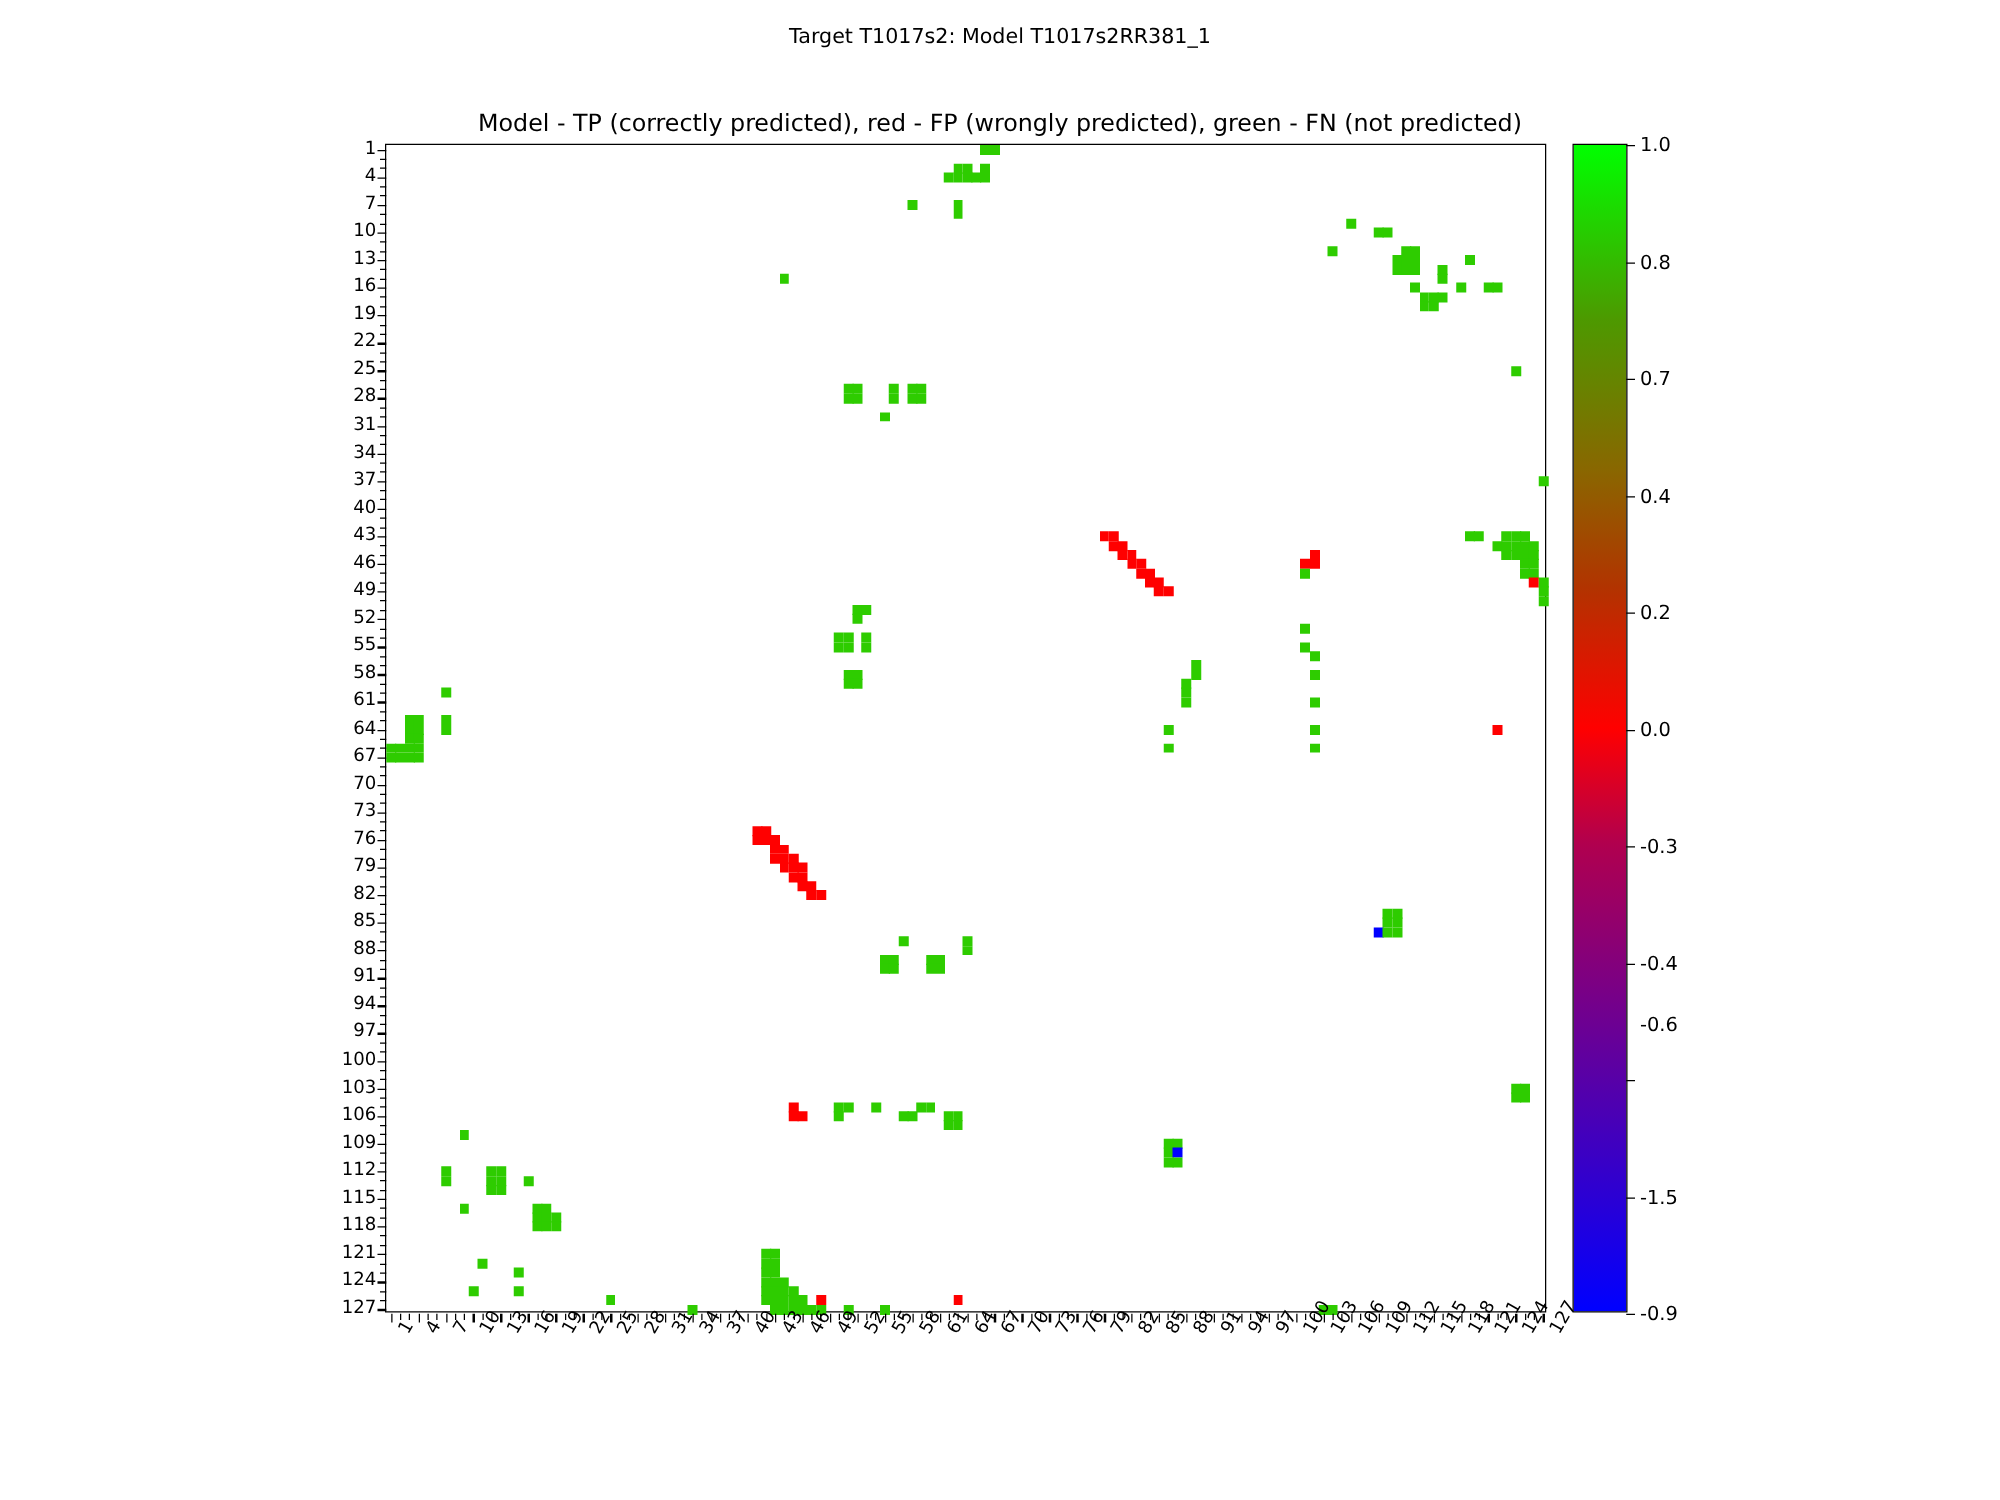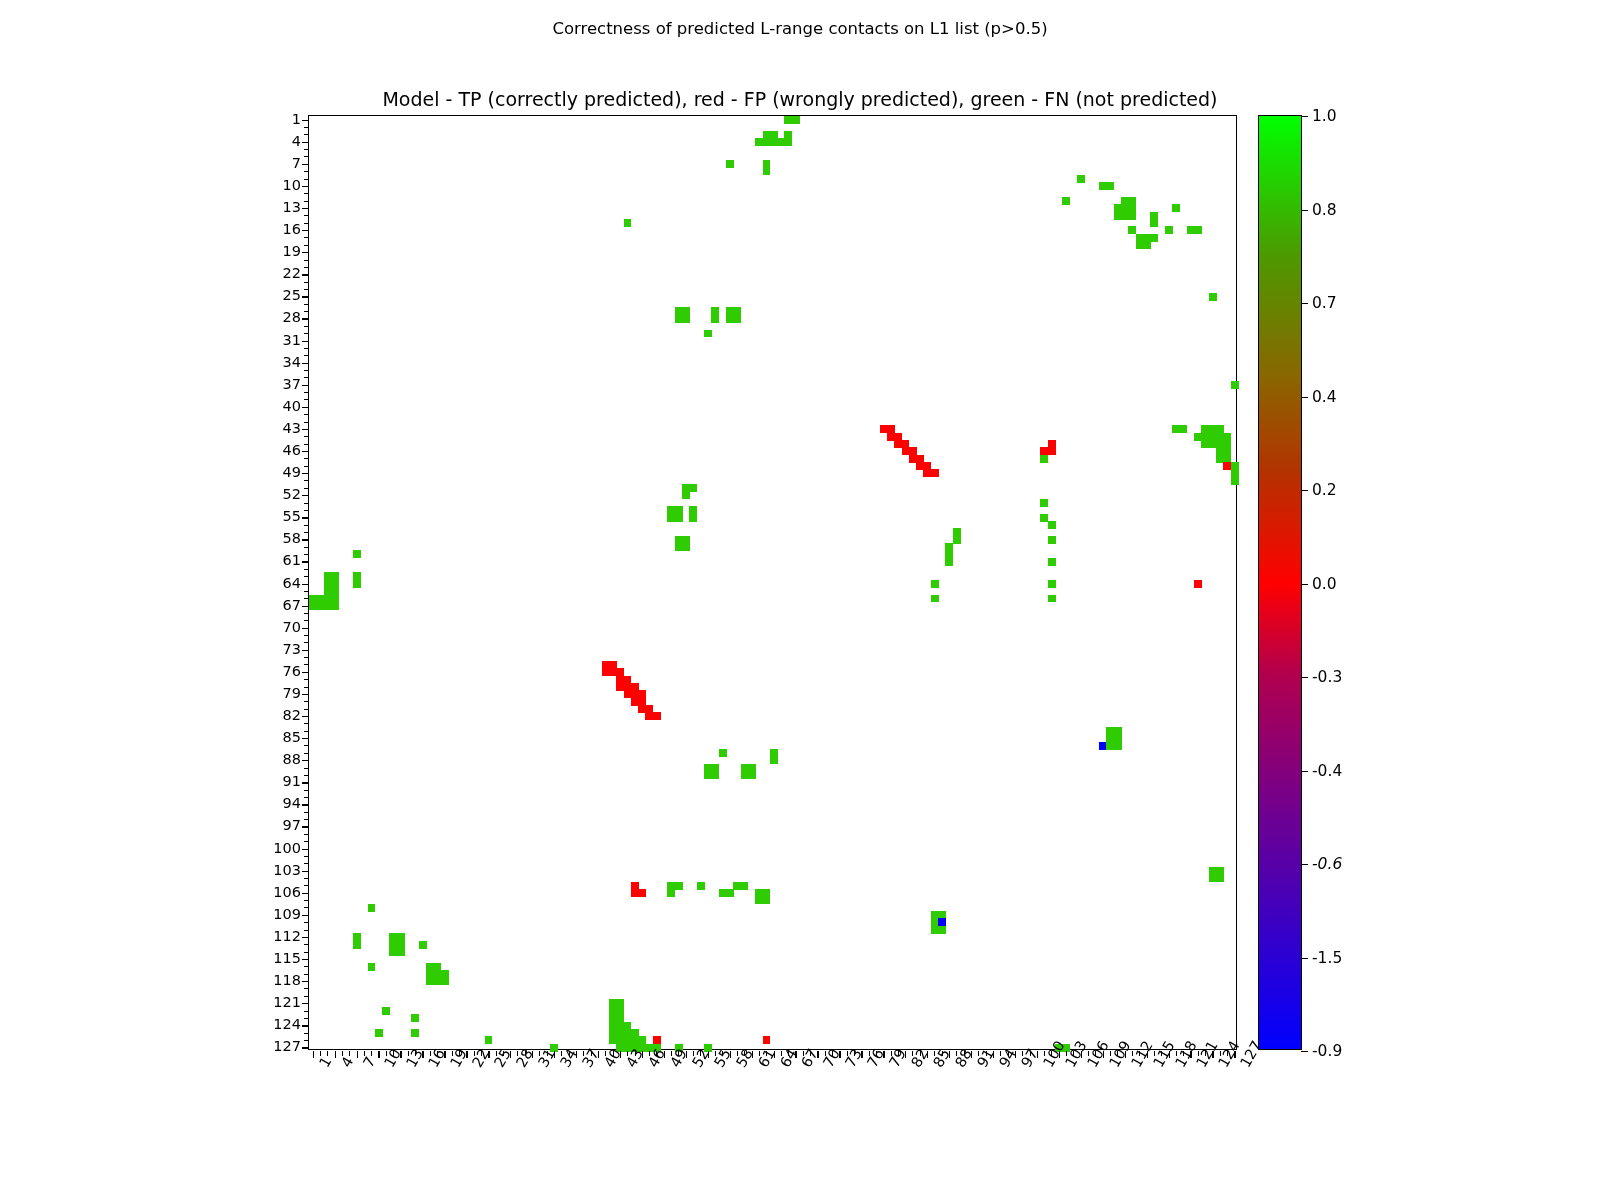--- a/index.html
+++ b/index.html
@@ -58,21 +58,21 @@
   }
   .cbtick{ position:absolute; left:100%; width:7px; height:1.3px; background:#000; }
   .cblabel{ position:absolute; left:calc(100% + 11px); font-size:15.5px;
             color:#000; white-space:nowrap; transform:translateY(-50%); }
   #cbar-layer{ position:absolute; left:0; top:0; width:100%; height:100%; }
 </style>
 </head>
 <body>
 
 <div id="title-block">
-  <div id="title-line2">Correctness of predicted L-range contacts on L1 list (p&gt;0.5)</div>
+  <div id="title-line1">Target T1017s2: Model T1017s2RR381_1</div>
 </div>
 <div id="subtitle">Model - TP (correctly predicted), red - FP (wrongly predicted), green - FN (not predicted)</div>
 
 <div id="plot-frame">
   <div id="cells">
       <div class="cell" style="left: 475.472px; top: 0px; width: 7.91496px; height: 7.9622px; background: rgb(46, 204, 0);"></div>
       <div class="cell" style="left: 482.787px; top: 0px; width: 7.91496px; height: 7.9622px; background: rgb(46, 204, 0);"></div>
       <div class="cell" style="left: 453.528px; top: 14.7244px; width: 7.91496px; height: 7.9622px; background: rgb(46, 204, 0);"></div>
       <div class="cell" style="left: 460.843px; top: 14.7244px; width: 7.91496px; height: 7.9622px; background: rgb(46, 204, 0);"></div>
       <div class="cell" style="left: 475.472px; top: 14.7244px; width: 7.91496px; height: 7.9622px; background: rgb(46, 204, 0);"></div>
@@ -671,21 +671,21 @@
     </div>
 </div>
 
 <div id="cbar-frame">
   <div id="cbar-layer">
       <div class="cbtick" style="top: 935px;"></div>
       <div class="cblabel" style="top: 935px;">-0.9</div>
       <div class="cbtick" style="top: 841.5px;"></div>
       <div class="cblabel" style="top: 841.5px;">-1.5</div>
       <div class="cbtick" style="top: 748px;"></div>
-      <div class="cblabel" style="top: 748px; font-style: italic;">-0.6</div>
+      <div class="cblabel" style="top: 704px;">-0.6</div>
       <div class="cbtick" style="top: 654.5px;"></div>
       <div class="cblabel" style="top: 654.5px;">-0.4</div>
       <div class="cbtick" style="top: 561px;"></div>
       <div class="cblabel" style="top: 561px;">-0.3</div>
       <div class="cbtick" style="top: 467.5px;"></div>
       <div class="cblabel" style="top: 467.5px;">0.0</div>
       <div class="cbtick" style="top: 374px;"></div>
       <div class="cblabel" style="top: 374px;">0.2</div>
       <div class="cbtick" style="top: 280.5px;"></div>
       <div class="cblabel" style="top: 280.5px;">0.4</div>

